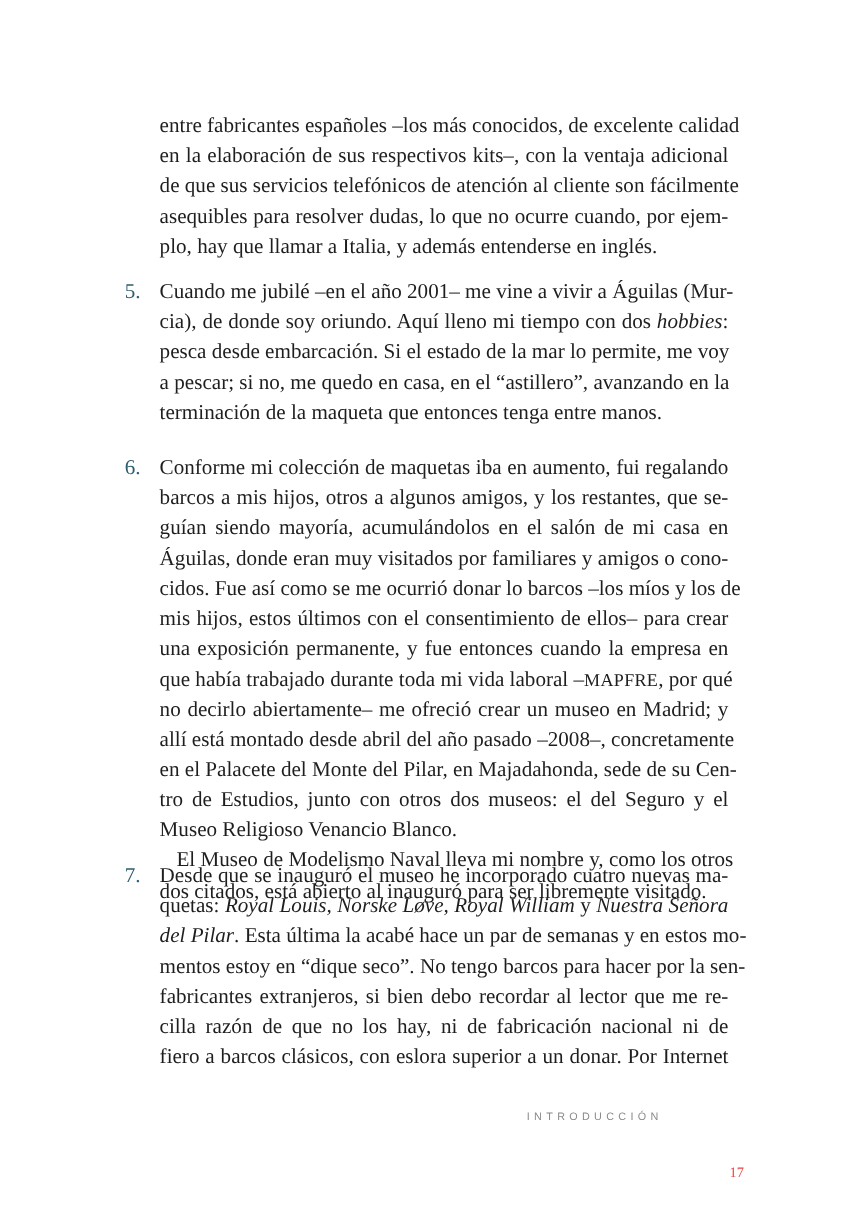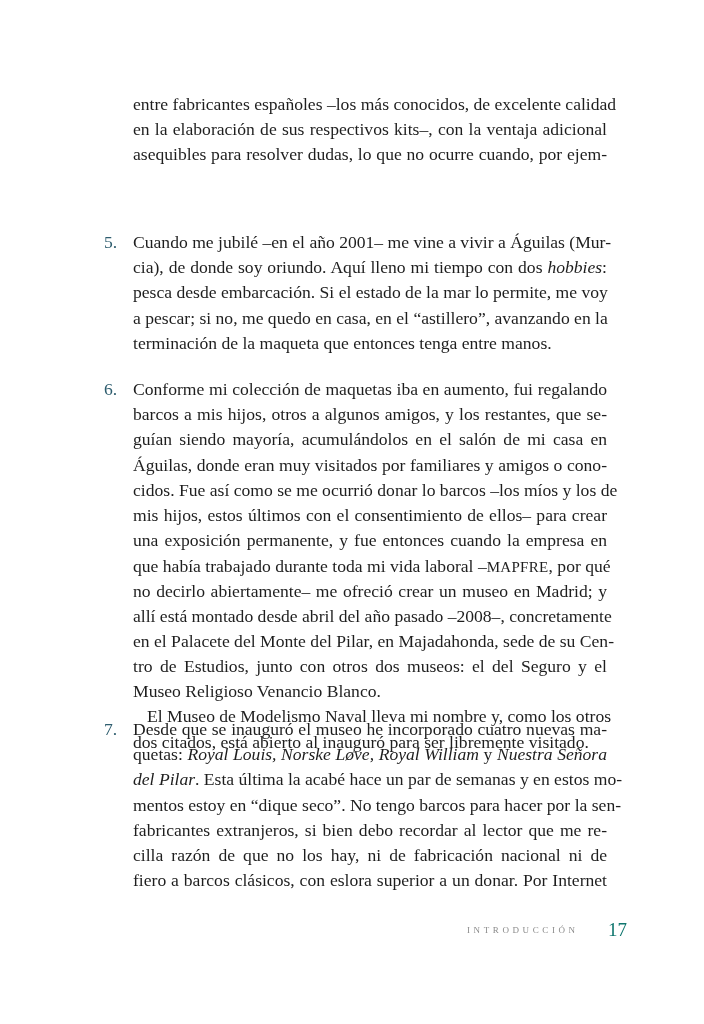--- a/index.html
+++ b/index.html
@@ -8,32 +8,34 @@
     font-family: "Liberation Serif", "DejaVu Serif", serif; color: #1e1e1e;
   }
   .page { position: absolute; left: 0; top: 0; width: 704px; height: 1024px; }
   .text-block { position: absolute; left: 133px; width: 474px; font-size: 17.6px; line-height: 25.2px; text-align: justify; }
   .line { display: block; white-space: nowrap; text-align: justify; text-align-last: justify; height: 25.2px; }
   .line.last { text-align-last: left; }
   .line.indent { padding-left: 14px; }
   .list-number { position: absolute; left: 104px; font-size: 17.6px; line-height: 25.2px; color: var(--accent); }
   em { font-style: italic; }
   .smallcaps { font-variant: small-caps; font-size: 21px; letter-spacing: 0.3px; }
-  .footer-label { position: absolute; left: 439px; top: 925px; font-size: 9px; letter-spacing: 3.6px; color: #8a8a8a; font-family: Liberation Serif, serif; margin-left: 28px; }
-  .footer-page { position: absolute; left: 608px; top: 919px; font-size: 19px; color: #0f766e; }
+  .footer-label { position: absolute; left: 439px; top: 925px; font-size: 9px; letter-spacing: 3.6px; color: #8a8a8a; font-family: Liberation Sans, sans-serif; }
+  .footer-page { position: absolute; left: 608px; top: 970px; font-size: 12px; color: #ef4444; }
 </style>
 </head>
 <body>
 
 <div class="page">
 
   <div class="text-block" style="top:92px">
     <span class="line">entre fabricantes españoles –los más conocidos, de excelente calidad</span>
     <span class="line">en la elaboración de sus respectivos kits–, con la ventaja adicional</span>
+    <span class="line">de que sus servicios telefónicos de atención al cliente son fácilmente</span>
     <span class="line">asequibles para resolver dudas, lo que no ocurre cuando, por ejem-</span>
+    <span class="line last">plo, hay que llamar a Italia, y además entenderse en inglés.</span>
   </div>
 
   <div class="list-number" style="top:230px">5.</div>
   <div class="text-block" style="top:230px">
     <span class="line">Cuando me jubilé –en el año 2001– me vine a vivir a Águilas (Mur-</span>
     <span class="line"><span>cia), de donde soy oriundo. Aquí lleno mi tiempo con dos </span><em>hobbies</em><span>:</span></span>
     <span class="line">pesca desde embarcación. Si el estado de la mar lo permite, me voy</span>
     <span class="line">a pescar; si no, me quedo en casa, en el “astillero”, avanzando en la</span>
     <span class="line last">terminación de la maqueta que entonces tenga entre manos.</span>
   </div>

